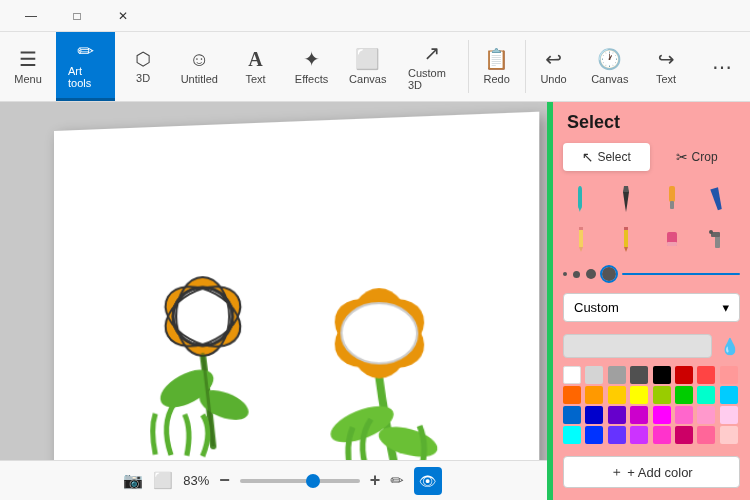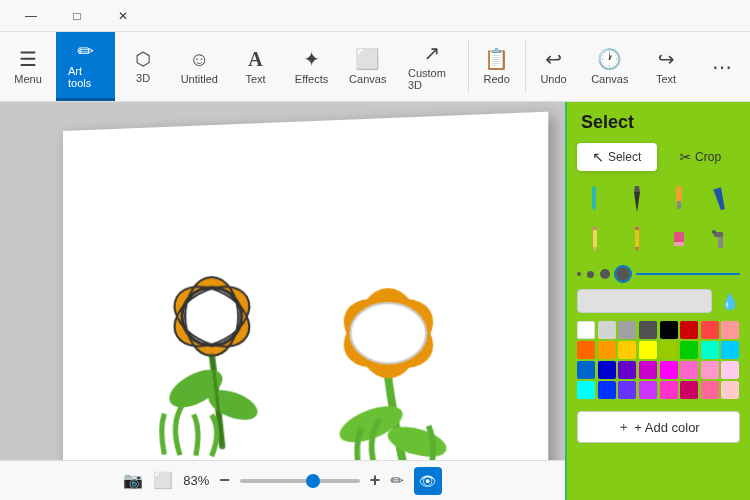--- a/index.html
+++ b/index.html
@@ -96,23 +96,23 @@
       width: 14px; height: 14px; background: #0078d4; border-radius: 50%;
     }
     .eye-btn {
       width: 28px; height: 28px; background: #0078d4; border-radius: 4px;
       display: flex; align-items: center; justify-content: center;
       color: white; font-size: 14px; cursor: pointer;
     }
 
     
     #right-panel {
-      width: 185px;
-      background: #84cc16;
-      border-left: 2px solid #22c55e;
+      width: 203px;
+      background: #fca5a5;
+      border-left: 6px solid #22c55e;
       display: flex;
       flex-direction: column;
       overflow-y: auto;
     }
 
     #panel-title {
       padding: 10px 14px 6px;
       font-size: 18px;
       font-weight: 600;
       color: #1a1a1a;
@@ -414,20 +414,24 @@
     </div>
 
     <div id="brush-size-row">
       <div class="size-dot" style="width:4px;height:4px;"></div>
       <div class="size-dot" style="width:7px;height:7px;"></div>
       <div class="size-dot" style="width:10px;height:10px;"></div>
       <div class="size-dot active" style="width:14px;height:14px;"></div>
       <div class="size-underline"></div>
     </div>
 
+    <div id="custom-dropdown">
+      <span>Custom</span>
+      <span>▾</span>
+    </div>
 
     <div id="color-preview-row">
       <div id="color-preview-bar"></div>
       <span class="eyedropper-btn">💧</span>
     </div>
 
     <div id="color-palette">
 
       <div class="color-swatch" style="background:#ffffff;border:1px solid #ddd;"></div>
       <div class="color-swatch" style="background:#d4d4d4;"></div>

